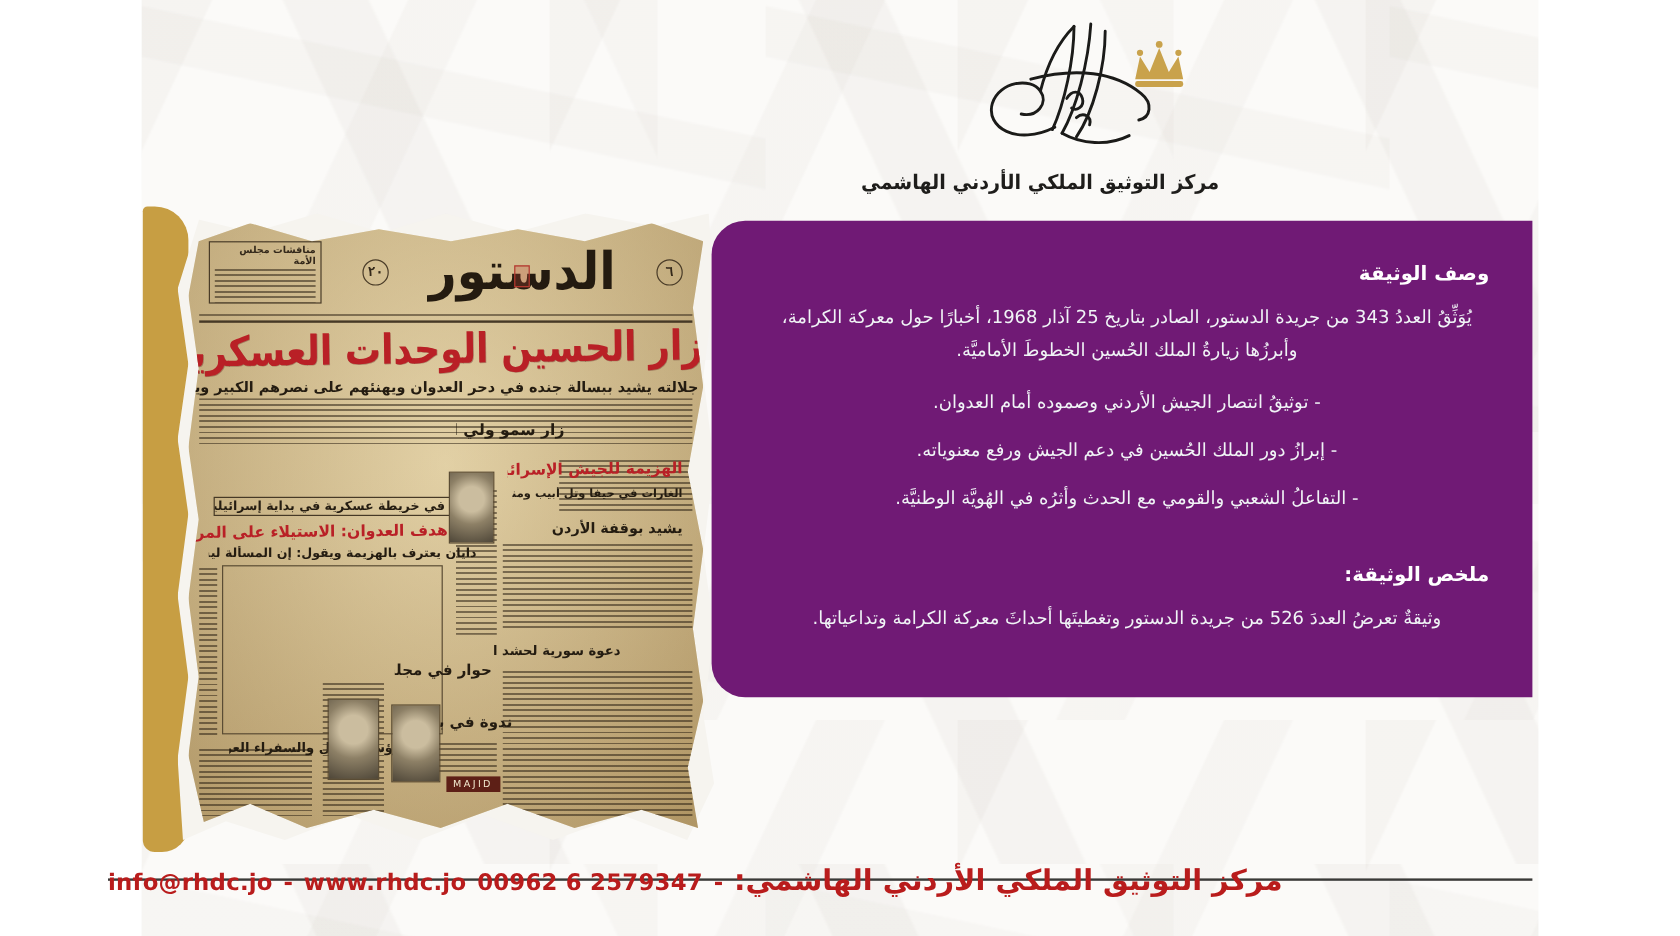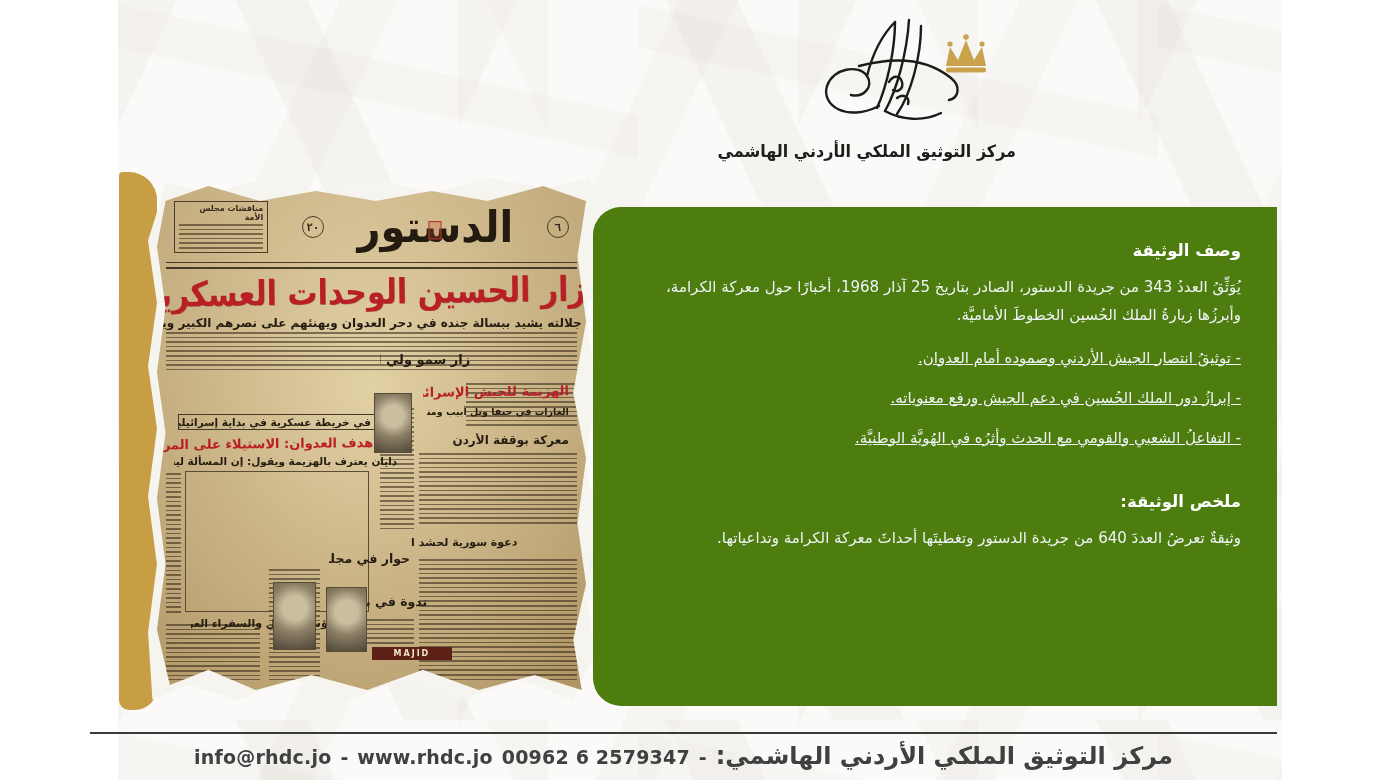--- a/index.html
+++ b/index.html
@@ -78,39 +78,39 @@
       radial-gradient(ellipse at 50% 20%, rgba(230,220,200,0.5), transparent 55%),
       linear-gradient(180deg, #3b362c 0%, #59503f 35%, #847песо 0), 
       linear-gradient(180deg,#39342a 0%,#5a5141 30%,#8a7d64 62%,#4e463a 100%); }
   .ph-portrait { background:
       radial-gradient(circle at 50% 38%, #cbbd9f 0 26%, #8d8066 52%, #4e4638 100%); }
   .red-h { position:absolute; font-weight:bold; color:#b92026; white-space:nowrap; overflow:hidden;
            transform:rotate(-0.6deg); }
   .blk-h { position:absolute; font-weight:bold; color:#241c11; white-space:nowrap; overflow:hidden; }
   .box-h { position:absolute; border:1.5px solid #463926; padding:1px 4px;
            font-weight:bold; color:#241c11; font-size:10.5px; white-space:nowrap; overflow:hidden; }
-  .majid { position:absolute; font-size:8px; font-weight:bold; letter-spacing:2px;
-           color:#f0e6cc; background:#5d1f16; padding:2px 22px; direction:ltr; }
-
-  
-  .panel { position:absolute; left:593px; top:207px; width:684px; height:499px;
-           background:#4d7c0f; border-radius:28px 0 0 28px;
+  .majid { position:absolute; font-size:8px; font-weight:normal; letter-spacing:2px;
+           color:#f0e6cc; background:#5d1f16; padding:2px 6px; direction:ltr; }
+
+  
+  .panel { position:absolute; left:593px; top:184px; width:684px; height:397px;
+           background:#701a75; border-radius:28px 0 0 28px;
            direction:rtl; color:#ffffff; padding:34px 36px 0 44px; }
   .panel h2 { font-size:16.5px; font-weight:bold; letter-spacing:0.2px; }
-  .panel p  { font-size:15px; line-height:1.85; color:#f0f4f6; margin-top:14px; }
+  .panel p  { font-size:15px; line-height:1.85; color:#f0f4f6; margin-top:14px;text-align:center; }
   .bullets { margin-top:6px; }
-  .bullets p { margin-top:16px; line-height:1.6;text-decoration:underline; }
+  .bullets p { margin-top:16px; line-height:1.6; }
   .gap-lg { margin-top:42px; }
 
   
   .footer-line { position:absolute; left:90px; top:732px; width:1187px; height:0;
                  border-top:2px solid #3a3a38; }
-  .footer { position:absolute; left:90px; top:742px; width:1187px;
-            display:flex; justify-content:center; align-items:baseline; gap:9px;
-            font-size:19px; font-weight:bold; color:#404040; }
+  .footer { position:absolute; left:90px; top:720px; width:1187px;
+            display:flex; align-items:baseline; gap:9px;
+            font-size:19px; font-weight:bold; color:#b91c1c; }
   .footer .ar { direction:rtl; font-size:24px; }
   .footer .latin { letter-spacing:0.2px; }
 </style>
 </head>
 <body>
 
 <div class="stage">
   <div class="backdrop"></div>
 
   <div class="logo">
@@ -178,21 +178,21 @@
       <div class="blk-h" style="left:4%; top:53.4%; width:52%; font-size:10.5px;">دايان يعترف بالهزيمة ويقول: إن المسألة ليست مسألة معركة واحدة!</div>
 
       <div class="news-photo ph-group" style="left:6.5%; top:56.5%; width:43%; height:28%;"></div>
       <div class="blk-h" style="left:8%; top:85.5%; width:38%; font-size:11px;">زار رؤساء الدول والسفراء العرب</div>
 
       <div class="blk-h" style="left:52%; top:33%; width:21%; font-size:13px;">زار سمو ولي العهد</div>
       <div class="news-photo ph-portrait" style="left:50.5%; top:41%; width:9%; height:12%;"></div>
 
       <div class="red-h" style="left:62%; top:39.2%; width:34%; font-size:13px;">الهزيمة للجيش الإسرائيلي في إسرائيل</div>
       <div class="blk-h" style="left:63%; top:43.6%; width:33%; font-size:9.5px;">الغارات في حيفا وتل أبيب ومنع التجول بالقدس</div>
-      <div class="blk-h" style="left:68%; top:49%; width:28%; font-size:12px;">معركة بوقفة الأردن</div>
+      <div class="blk-h" style="left:68%; top:49%; width:28%; font-size:12px;">يشيد بوقفة الأردن</div>
 
       <div class="blk-h" style="left:59%; top:69.5%; width:25%; font-size:11px;">دعوة سورية لحشد الإمكانات</div>
       <div class="blk-h" style="left:40%; top:72.5%; width:19%; font-size:12.5px;">حوار في مجلس الأمن</div>
 
       <div class="news-photo ph-portrait" style="left:27%; top:78.5%; width:10%; height:13.5%;"></div>
       <div class="news-photo ph-portrait" style="left:39.5%; top:79.5%; width:9.5%; height:13%;"></div>
       <div class="blk-h" style="left:49%; top:81%; width:14%; font-size:12.5px;">ندوة في باريس</div>
 
       <div class="majid" style="left:50%; top:91.5%;">MAJID</div>
     </div>
@@ -202,21 +202,21 @@
     <h2>وصف الوثيقة</h2>
     <p>يُوَثِّقُ العددُ 343 من جريدة الدستور، الصادر بتاريخ 25 آذار 1968، أخبارًا حول معركة الكرامة، وأبرزُها زيارةُ الملك الحُسين الخطوطَ الأماميَّة.</p>
 
     <div class="bullets">
       <p>- توثيقُ انتصار الجيش الأردني وصموده أمام العدوان.</p>
       <p>- إبرازُ دور الملك الحُسين في دعم الجيش ورفع معنوياته.</p>
       <p>- التفاعلُ الشعبي والقومي مع الحدث وأثرُه في الهُويَّة الوطنيَّة.</p>
     </div>
 
     <h2 class="gap-lg">ملخص الوثيقة:</h2>
-    <p>وثيقةٌ تعرضُ العددَ 640 من جريدة الدستور وتغطيتَها أحداثَ معركة الكرامة وتداعياتها.</p>
+    <p>وثيقةٌ تعرضُ العددَ 526 من جريدة الدستور وتغطيتَها أحداثَ معركة الكرامة وتداعياتها.</p>
   </div>
 
   <div class="footer-line"></div>
   <div class="footer">
     <span class="latin">info@rhdc.jo</span>
     <span>-</span>
     <span class="latin">www.rhdc.jo</span>
     <span class="latin">00962 6 2579347</span>
     <span>-</span>
     <span class="ar">مركز التوثيق الملكي الأردني الهاشمي:</span>

